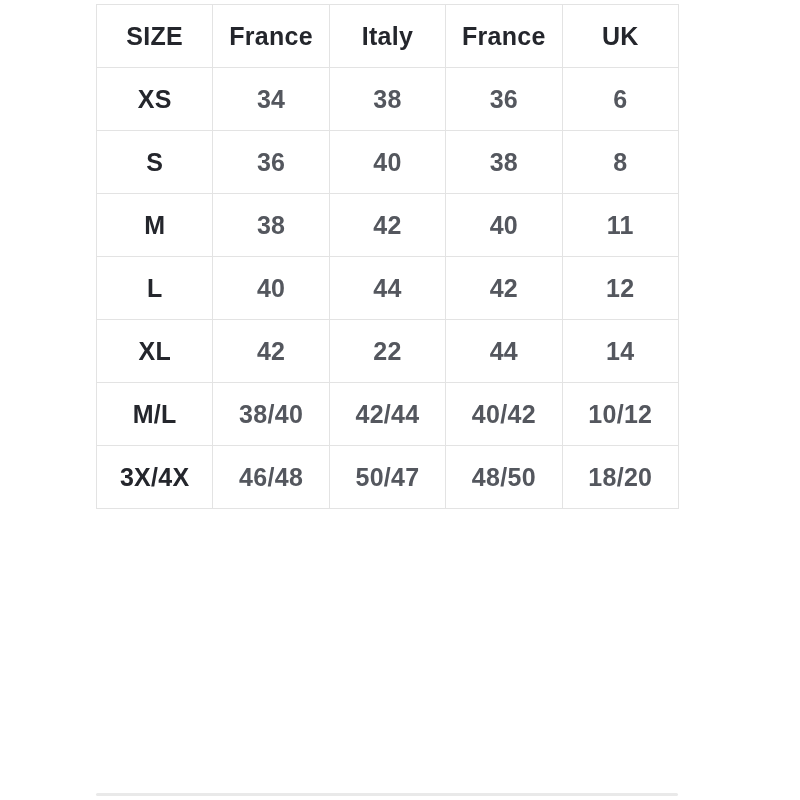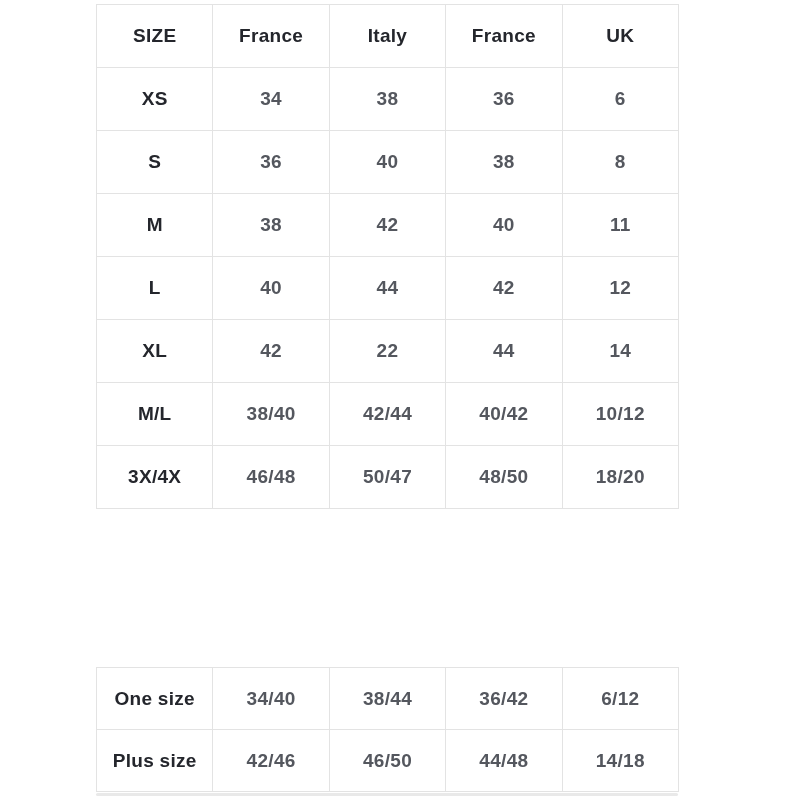--- a/index.html
+++ b/index.html
@@ -35,21 +35,21 @@
   table.size-table.main  { top: 4px; }
   table.size-table.extra { top: 667px; }
 
   .size-table th,
   .size-table td {
     border: 1px solid var(--border);
     text-align: center;
     vertical-align: middle;
     width: 20%;
     padding: 0;
-    font-size: 19px;
+    font-size: 25px;
     letter-spacing: 0.3px;
   }
   .main  th { height: 62px; }
   .main  td { height: 62px; }
   .extra td { height: 61px; }
 
   .size-table th,
   .size-table td.row-label {
     font-weight: 700;
     color: var(--header-text);
@@ -129,34 +129,16 @@
         <tr>
           <td class="row-label">3X/4X</td>
           <td>46/48</td>
           <td>50/47</td>
           <td>48/50</td>
           <td>18/20</td>
         </tr>
       </tbody>
   </table>
 
-  <table class="size-table extra">
-    <tbody id="extra-body">
-        <tr>
-          <td class="row-label">One size</td>
-          <td>34/40</td>
-          <td>38/44</td>
-          <td>36/42</td>
-          <td>6/12</td>
-        </tr>
-        <tr>
-          <td class="row-label">Plus size</td>
-          <td>42/46</td>
-          <td>46/50</td>
-          <td>44/48</td>
-          <td>14/18</td>
-        </tr>
-      </tbody>
-  </table>
 
   <div class="bottom-track"></div>
 
 </div>
 
 </body></html>

